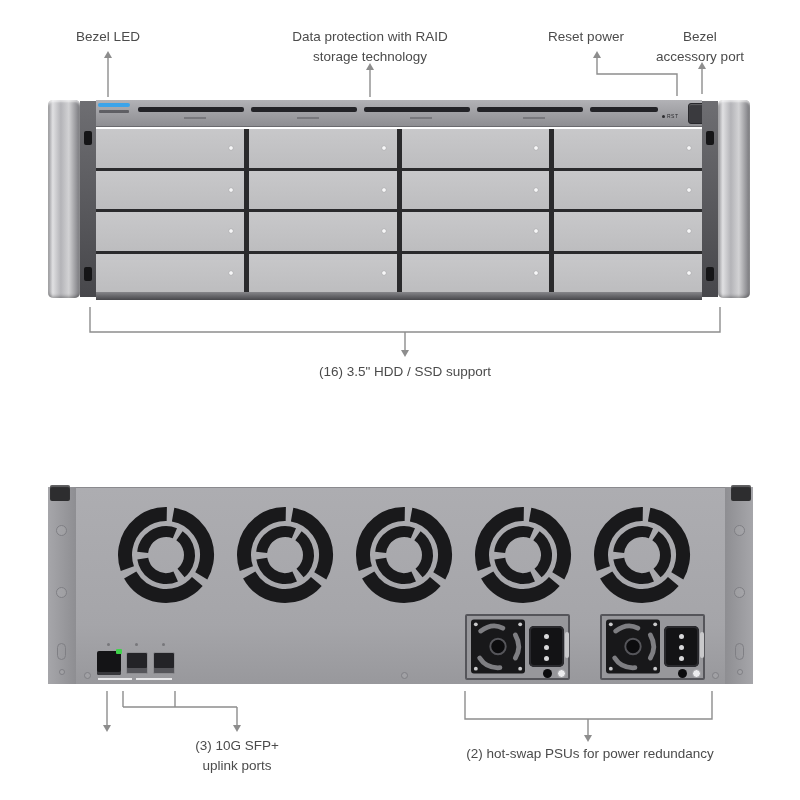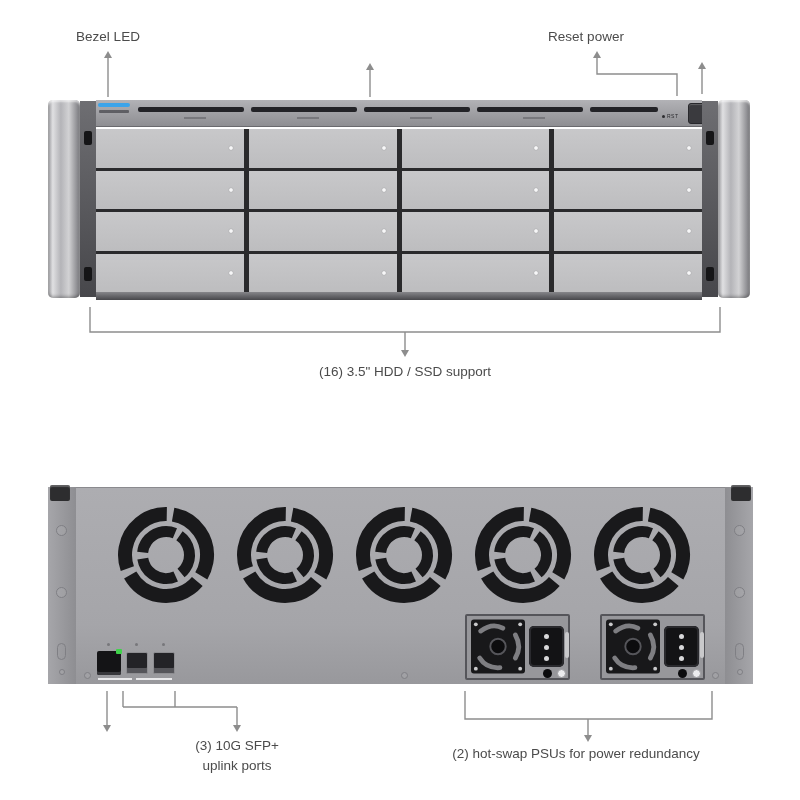--- a/index.html
+++ b/index.html
@@ -73,31 +73,39 @@
   .ann{left:0;top:0;width:800px;height:800px;pointer-events:none;}
 </style>
 </head>
 <body>
 
 <div class="canvas">
 
   <div class="label" style="left:108px;top:27px;">
     <div>Bezel LED</div>
   </div>
+  <div class="label" style="left:370px;top:27px;">
+    <div>Data protection with RAID</div>
+    <div>storage technology</div>
+  </div>
   <div class="label" style="left:586px;top:27px;">
     <div>Reset power</div>
+  </div>
+  <div class="label" style="left:700px;top:27px;">
+    <div>Bezel</div>
+    <div>accessory port</div>
   </div>
   <div class="label" style="left:405px;top:362px;">
     <div>(16) 3.5" HDD / SSD support</div>
   </div>
   <div class="label" style="left:237px;top:736px;">
     <div>(3) 10G SFP+</div>
     <div>uplink ports</div>
   </div>
-  <div class="label" style="left:576px;top:744px;">
+  <div class="label" style="left:590px;top:744px;">
     <div>(2) hot-swap PSUs for power redundancy</div>
   </div>
 
   <svg class="abs ann" width="800" height="800" viewBox="0 0 800 800">
     <g stroke="#8d8d8d" stroke-width="1.4" fill="none">
       <path d="M108,57 L108,97"></path>
       <path d="M370,69 L370,97"></path>
       <path d="M597,57 L597,74 L677,74 L677,96"></path>
       <path d="M702,68 L702,94"></path>
       <path d="M90,307 L90,332 L720,332 L720,307 M405,332 L405,351"></path>

